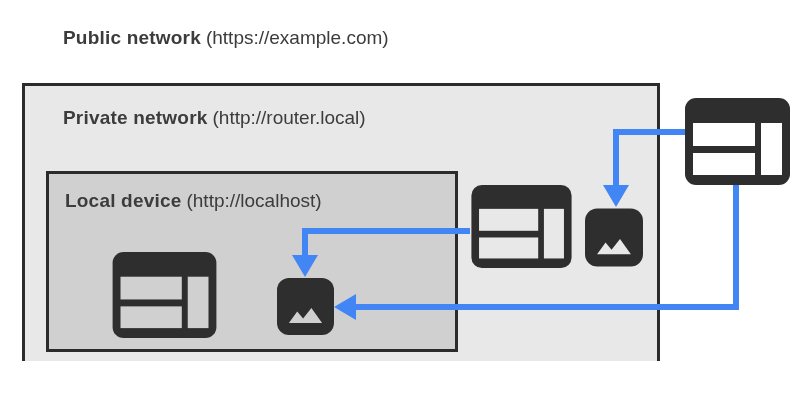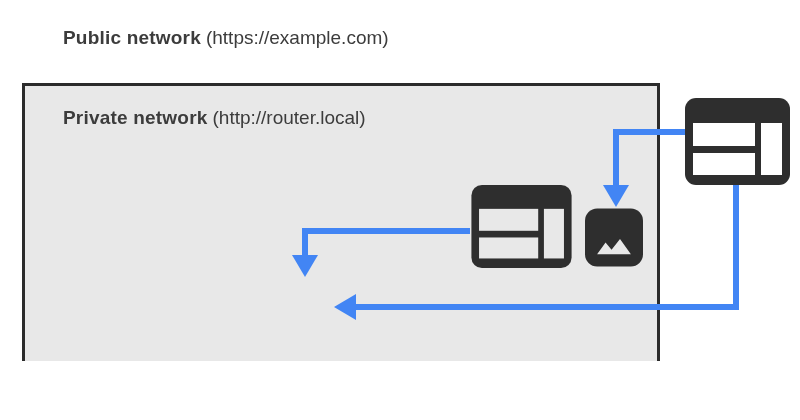--- a/index.html
+++ b/index.html
@@ -74,20 +74,37 @@
 
   <div class="diagram-label" style="left:63px; top:27px;">
     <span class="b">Public network</span><span class="d">(https://example.com)</span>
   </div>
 
   <div class="private-box">
     <div class="diagram-label" style="left:38px; top:21px;">
       <span class="b">Private network</span><span class="d">(http://router.local)</span>
     </div>
 
+    <div class="local-box">
+      <div class="diagram-label" style="left:16px; top:16px;">
+        <span class="b">Local device</span><span class="d">(http://localhost)</span>
+      </div>
+
+      <svg class="icon on-local" style="left:63px; top:78px;" width="105" height="86" viewBox="0 0 105 87" aria-hidden="true">
+        <rect class="fill-dark" x="0" y="0" width="105" height="87" rx="11"></rect>
+        <rect class="hole" x="8" y="25" width="62" height="23"></rect>
+        <rect class="hole" x="8" y="55" width="62" height="22"></rect>
+        <rect class="hole" x="76" y="25" width="21" height="52"></rect>
+      </svg>
+
+      <svg class="icon on-local" style="left:228px; top:104px;" width="57" height="57" viewBox="0 0 57 57" aria-hidden="true">
+        <rect class="fill-dark" x="0" y="0" width="57" height="57" rx="12"></rect>
+        <polygon class="hole" points="11.9,45 20.2,33.5 26.1,40.5 34.4,30 45.1,45"></polygon>
+      </svg>
+    </div>
 
     <svg class="icon on-private" style="left:445px; top:99px;" width="103" height="83" viewBox="0 0 105 87" aria-hidden="true">
       <rect class="fill-dark" x="0" y="0" width="105" height="87" rx="11"></rect>
       <rect class="hole" x="8" y="25" width="62" height="23"></rect>
       <rect class="hole" x="8" y="55" width="62" height="22"></rect>
       <rect class="hole" x="76" y="25" width="21" height="52"></rect>
     </svg>
 
     <svg class="icon on-private" style="left:560px; top:122px;" width="58" height="59" viewBox="0 0 57 57" aria-hidden="true">
       <rect class="fill-dark" x="0" y="0" width="57" height="57" rx="12"></rect>

